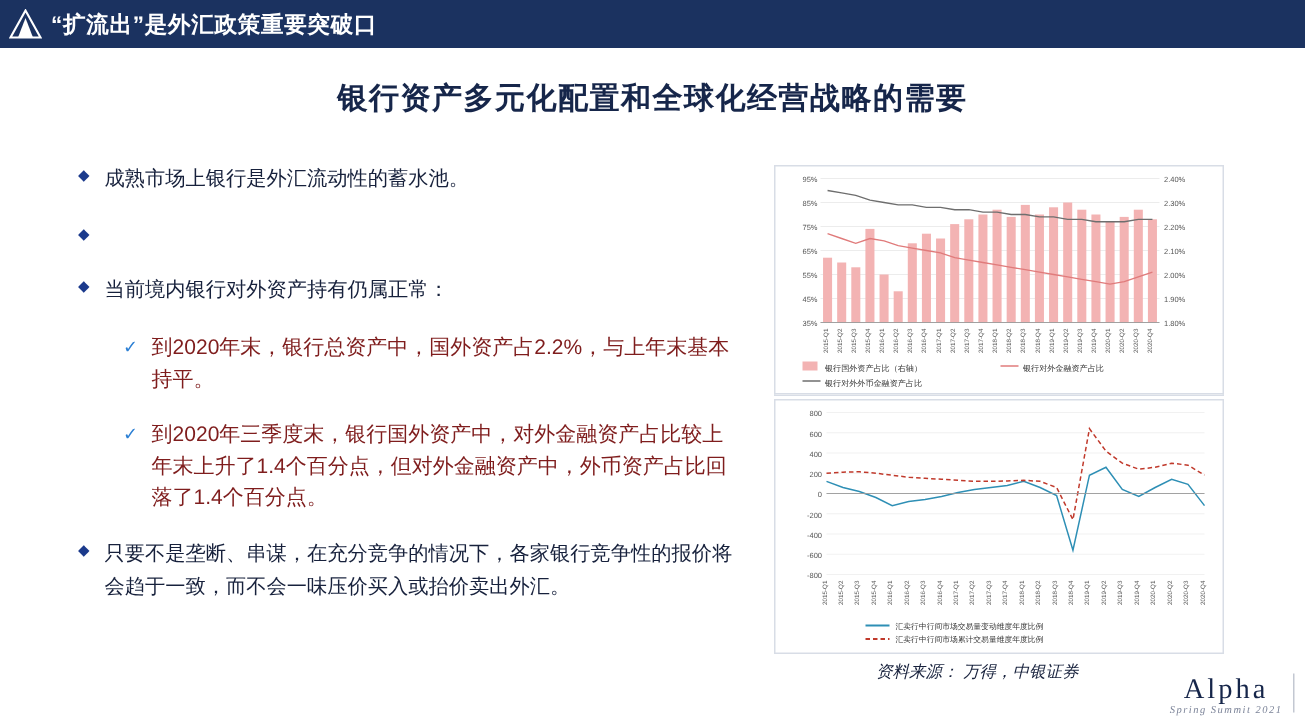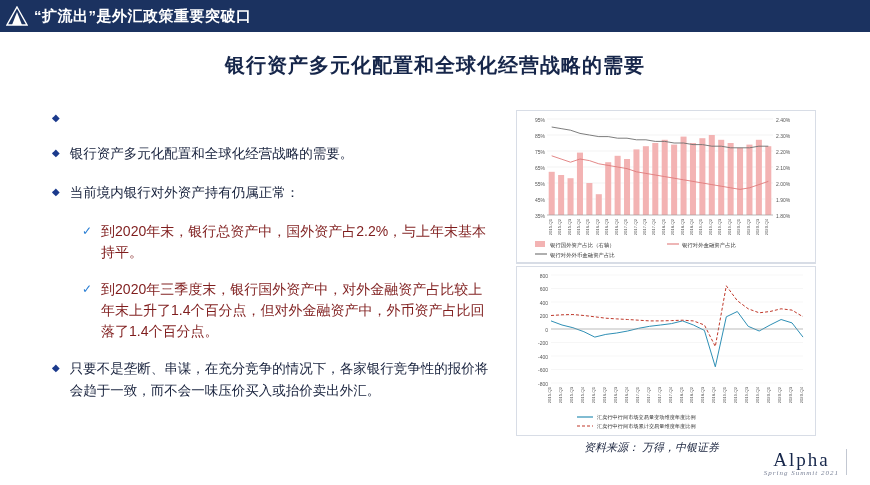--- a/index.html
+++ b/index.html
@@ -54,21 +54,21 @@
     position:absolute;background:#ffffff;border:1px solid #d8dde6;
   }
   .chart1{left:516px;top:110px;width:298px;height:152px;}
   .chart2{left:516px;top:266px;width:298px;height:168px;}
   .legend1{position:absolute;left:516px;top:236px;width:298px;}
   .src{
     position:absolute;left:584px;top:440px;font-size:11px;color:#17213c;font-style:italic;
   }
   
   .footer{
-    position:absolute;right:16px;bottom:8px;display:flex;align-items:center;
+    position:absolute;right:0;bottom:8px;display:flex;align-items:center;
   }
   .footer .alpha{
     text-align:center;margin-right:6px;
   }
   .footer .alpha .a1{
     font-family:"Liberation Serif", serif;font-size:19px;color:#16264a;letter-spacing:2px;
   }
   .footer .alpha .a2{
     font-family:"Liberation Serif", serif;font-size:7px;color:#7b8398;letter-spacing:1px;
     font-style:italic;margin-top:-2px;
@@ -95,25 +95,25 @@
   </span>
   <span class="htitle">“扩流出”是外汇政策重要突破口</span>
 </div>
 
 <div class="slide-title">银行资产多元化配置和全球化经营战略的需要</div>
 
 <div class="left">
 
   <div class="bullet">
     <span class="dia">◆</span>
+    <span class="txt">成熟市场上银行是外汇流动性的蓄水池。</span>
   </div>
 
   <div class="bullet">
     <span class="dia">◆</span>
-    <span class="txt">银行资产多元化配置和全球化经营战略的需要。</span>
   </div>
 
   <div class="bullet">
     <span class="dia">◆</span>
     <span class="txt">当前境内银行对外资产持有仍属正常：</span>
   </div>
 
   <div class="sub">
     <span class="chk">✓</span>
     <span class="txt">到2020年末，银行总资产中，国外资产占2.2%，与上年末基本持平。</span>

